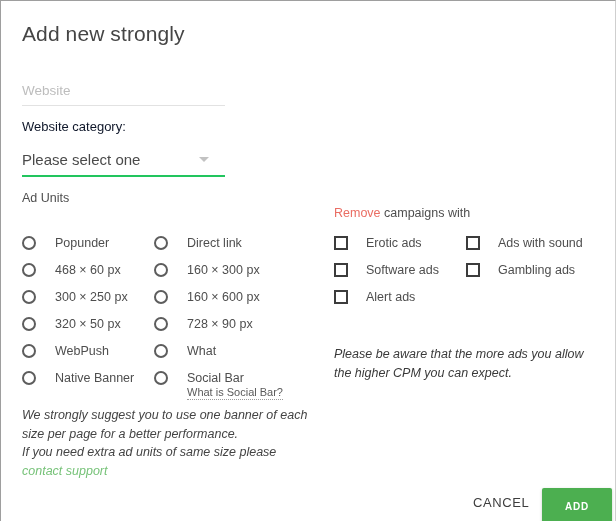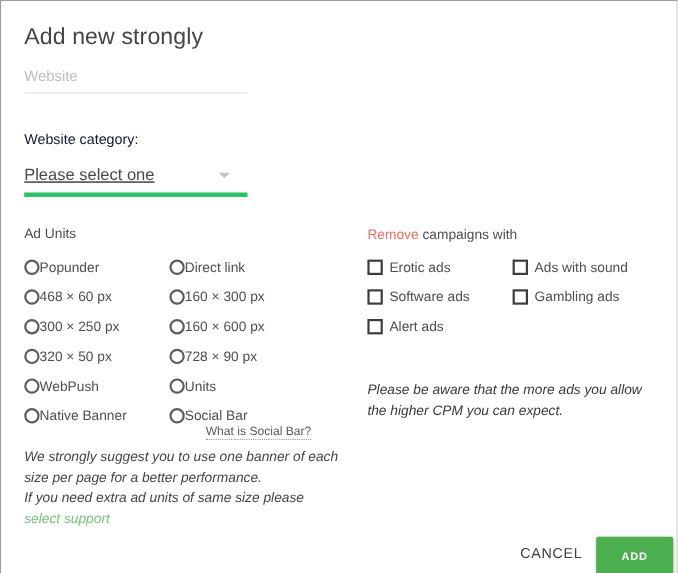--- a/index.html
+++ b/index.html
@@ -35,21 +35,21 @@
     font-size: 21px;
     color: #454545;
     letter-spacing: 0.1px;
     line-height: 26px;
   }
 
   
   .website-field {
     position: absolute;
     left: 21px;
-    top: 60px;
+    top: 80px;
     width: 203px;
   }
   .website-input {
     width: 100%;
     border: none;
     outline: none;
     padding: 0 0 7px 0;
     font-family: "Liberation Sans", sans-serif;
     font-size: 13.5px;
     color: #4a4a4a;
@@ -67,23 +67,22 @@
     left: 21px;
     top: 118px;
     font-size: 13px;
     color: #0f172a;
   }
   .category-select-wrap {
     position: absolute;
     left: 21px;
     top: 149px;
     width: 203px;
-    border-bottom: 4px solid #22c55e;
+    border-bottom: 2px solid #22c55e;
     height: 25px;
-    text-decoration: underline;
   }
   .category-select-value {
     font-size: 15px;
     color: #4a4a4a;
     line-height: 20px;
   }
   .select-arrow {
     position: absolute;
     right: 16px;
     top: 7px;
@@ -91,21 +90,21 @@
     height: 0;
     border-left: 5px solid transparent;
     border-right: 5px solid transparent;
     border-top: 5px solid #c2c2c2;
   }
 
   
   .adunits-heading {
     position: absolute;
     left: 21px;
-    top: 204px;
+    top: 190px;
     font-size: 12.5px;
     color: #4e4e4e;
   }
   .remove-heading {
     position: absolute;
     left: 333px;
     top: 205px;
     font-size: 12.5px;
     color: #4e4e4e;
     white-space: nowrap;
@@ -137,27 +136,28 @@
     flex: 0 0 auto;
   }
   .check-box {
     width: 14px;
     height: 14px;
     border: 2px solid #3c3c3c;
     box-sizing: border-box;
     flex: 0 0 auto;
   }
   .opt-label {
+    margin-left: 19px;
     font-size: 12.5px;
     color: #4e4e4e;
     white-space: nowrap;
   }
   .opt-col.col-c .opt-label,
   .opt-col.col-d .opt-label {
-    margin-left: 6px;
+    margin-left: 18px;
   }
 
   .social-help {
     position: absolute;
     left: 186px;
     top: 385px;
     font-size: 11px;
     color: #5a5a5a;
     border-bottom: 1px dotted #9a9a9a;
     padding-bottom: 1px;
@@ -287,21 +287,21 @@
     <div class="opt-row">
       <span class="radio-box"></span>
       <span class="opt-label">160 × 600 px</span>
     </div>
     <div class="opt-row">
       <span class="radio-box"></span>
       <span class="opt-label">728 × 90 px</span>
     </div>
     <div class="opt-row">
       <span class="radio-box"></span>
-      <span class="opt-label">Units</span>
+      <span class="opt-label">What</span>
     </div>
     <div class="opt-row">
       <span class="radio-box"></span>
       <span class="opt-label">Social Bar</span>
     </div>
   </div>
 
   <div class="social-help">What is Social Bar?</div>
 
   <div class="opt-col col-c">
@@ -327,19 +327,19 @@
     <div class="opt-row">
       <span class="check-box"></span>
       <span class="opt-label">Gambling ads</span>
     </div>
   </div>
 
   <div class="note-right">Please be aware that the more ads you allow the higher CPM you can expect.</div>
 
   <div class="note-left">
     <span>We strongly suggest you to use one banner of each size per page for a better performance.</span><br>
-    <span>If you need extra ad units of same size please </span><span class="note-link">select support</span>
+    <span>If you need extra ad units of same size please </span><span class="note-link">contact support</span>
   </div>
 
   <button class="cancel-button">CANCEL</button>
   <button class="add-button">ADD</button>
 
 </div>
 
 </body></html>

